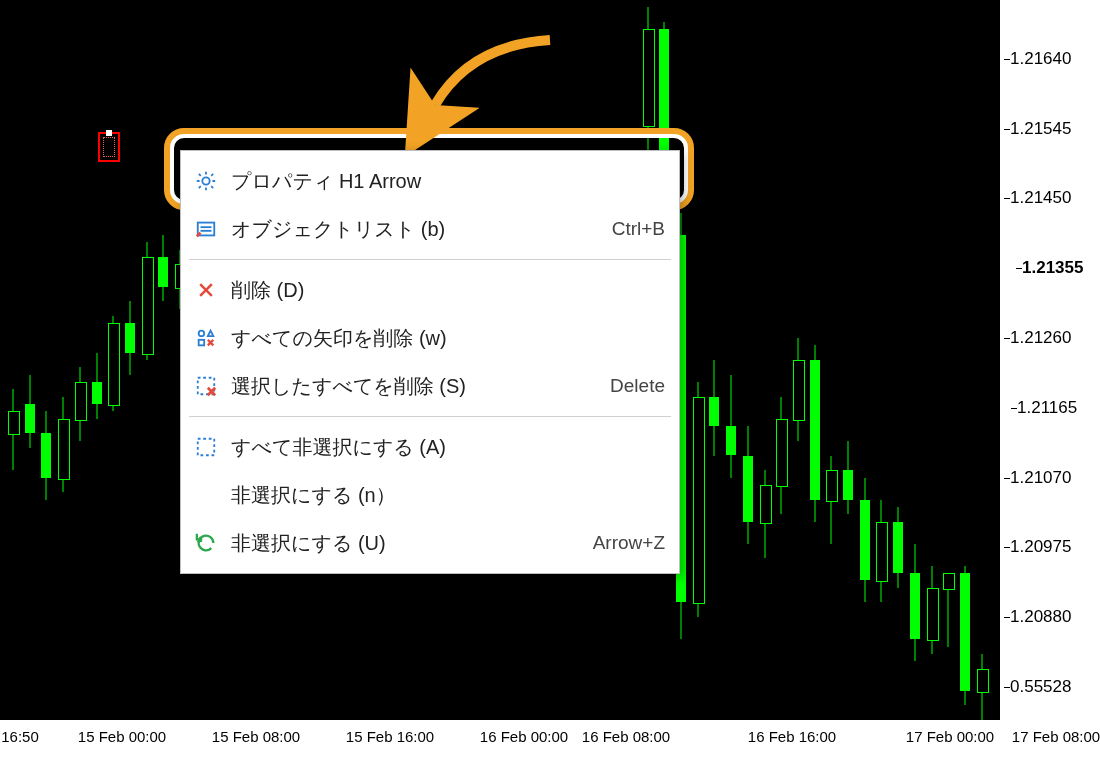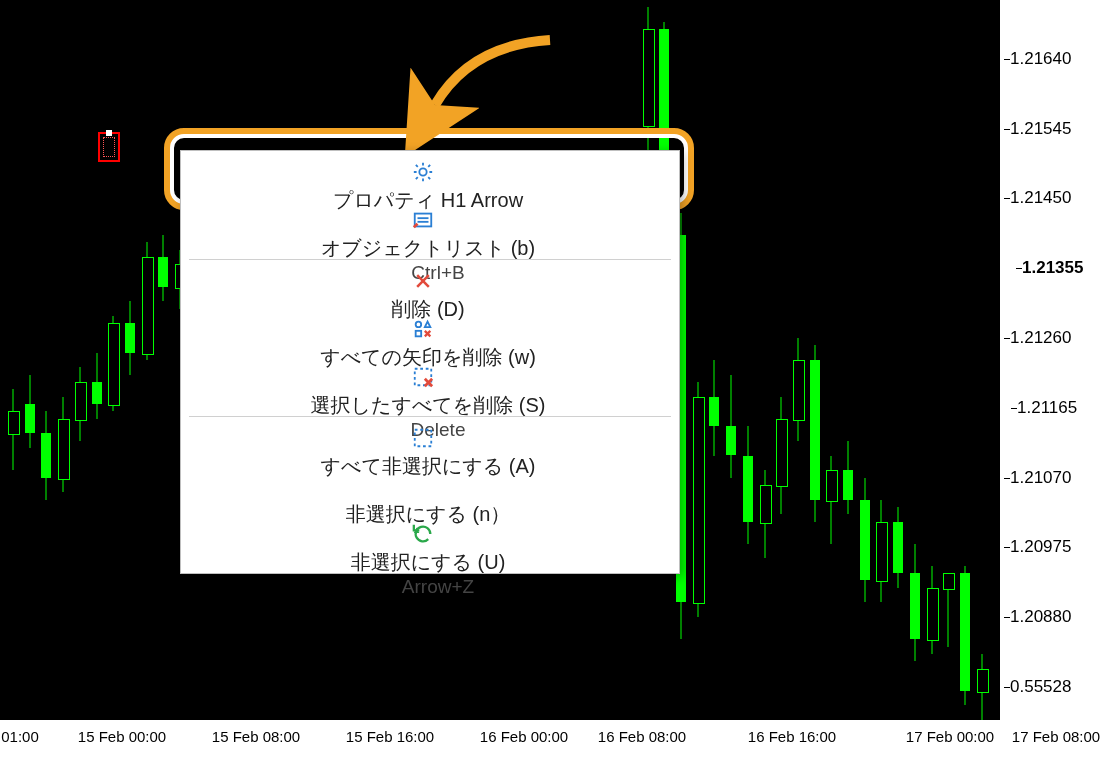--- a/index.html
+++ b/index.html
@@ -122,21 +122,20 @@
     top: 150px;
   }
   .menu-item {
     display: flex;
     align-items: center;
     height: 48px;
     padding: 0 14px 0 10px;
     font-size: 20px;
     color: #222;
     cursor: default;
-    flex-direction: column;
   }
   .menu-item .icon-slot {
     width: 30px;
     height: 30px;
     display:flex;align-items:center;justify-content:center;
     margin-right: 10px;
     flex-shrink:0;
   }
   .menu-item .label { flex: 1; }
   .menu-item .shortcut { color: #444; font-size: 19px; margin-left:20px;}
@@ -309,26 +308,26 @@
       <div class="ytick" style="top: 198.367px; left: 8px;">1.21450</div>
       <div class="ytick" style="top: 268.163px; left: 20px; font-weight: bold;">1.21355</div>
       <div class="ytick" style="top: 337.959px; left: 8px;">1.21260</div>
       <div class="ytick" style="top: 407.755px; left: 15px;">1.21165</div>
       <div class="ytick" style="top: 477.551px; left: 8px;">1.21070</div>
       <div class="ytick" style="top: 547.347px; left: 8px;">1.20975</div>
       <div class="ytick" style="top: 617.143px; left: 8px;">1.20880</div>
       <div class="ytick" style="top: 686.939px; left: 8px;">0.55528</div>
     </div>
   <div id="x-axis">
-      <div class="xtick" style="left: 20px;">01:00</div>
+      <div class="xtick" style="left: 20px;">16:50</div>
       <div class="xtick" style="left: 122px;">15 Feb 00:00</div>
       <div class="xtick" style="left: 256px;">15 Feb 08:00</div>
       <div class="xtick" style="left: 390px;">15 Feb 16:00</div>
       <div class="xtick" style="left: 524px;">16 Feb 00:00</div>
-      <div class="xtick" style="left: 642px;">16 Feb 08:00</div>
+      <div class="xtick" style="left: 626px;">16 Feb 08:00</div>
       <div class="xtick" style="left: 792px;">16 Feb 16:00</div>
       <div class="xtick" style="left: 926px; margin-left: 24px;">17 Feb 00:00</div>
       <div class="xtick" style="left: 1056px;">17 Feb 08:00</div>
     </div>
 
   <div id="chart-arrow-object" style="left: 98px; top: 132px;">
     <div id="chart-arrow-handle"></div>
   </div>
 
   <div id="callout" style="left: 164px; top: 128px; width: 530px; height: 82px;"></div>

